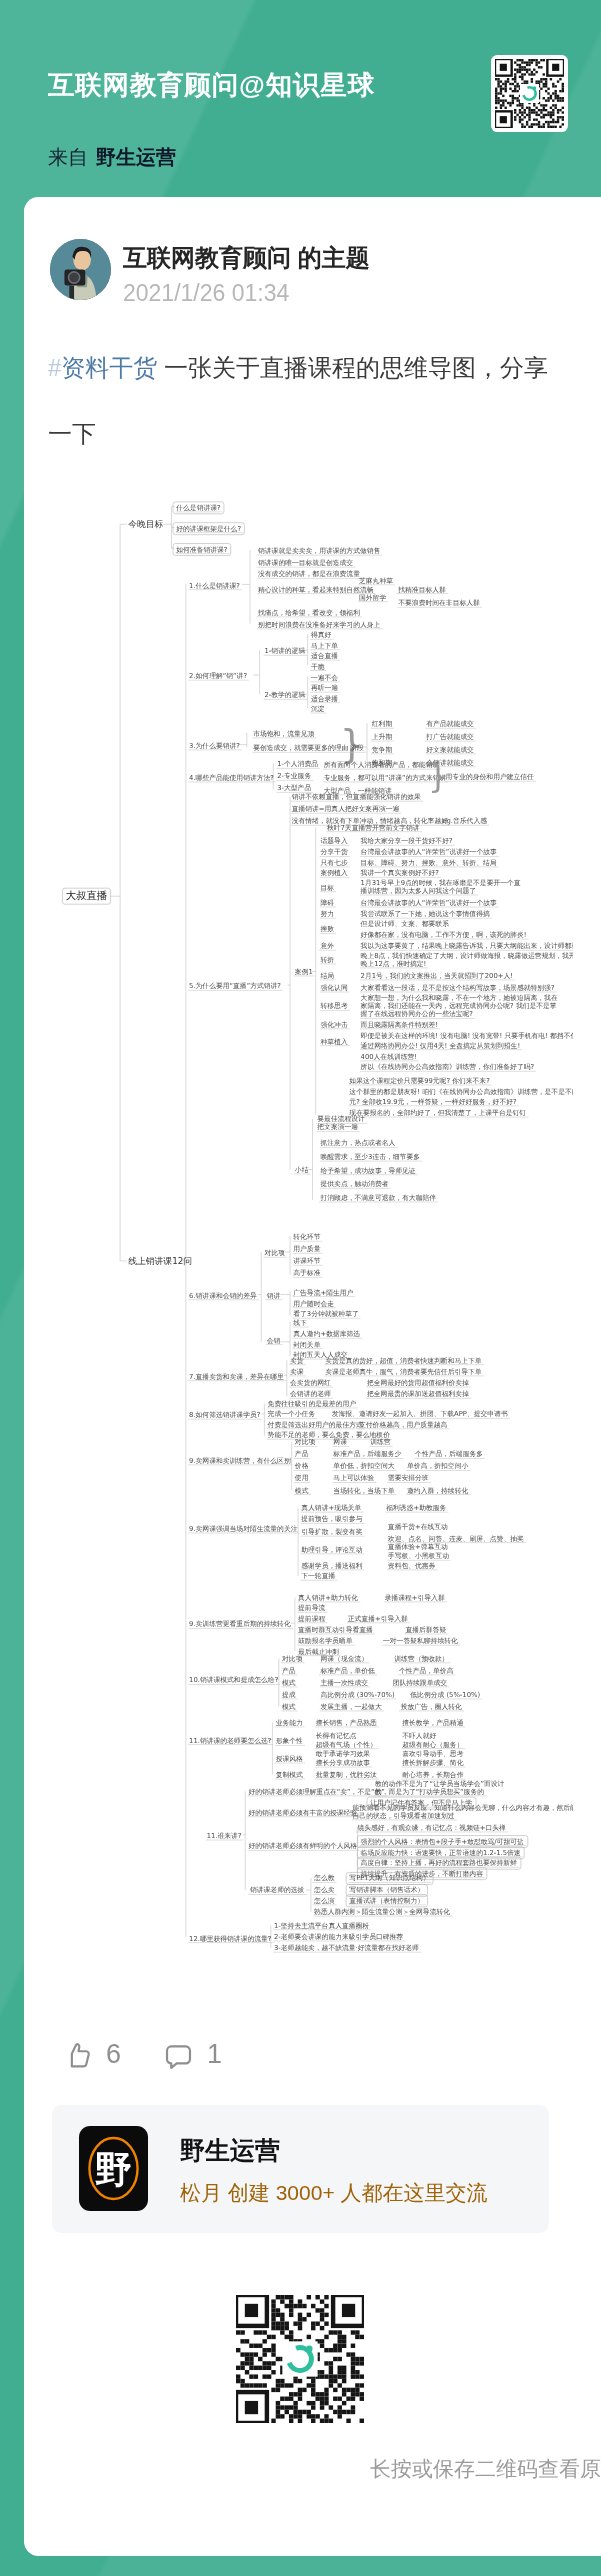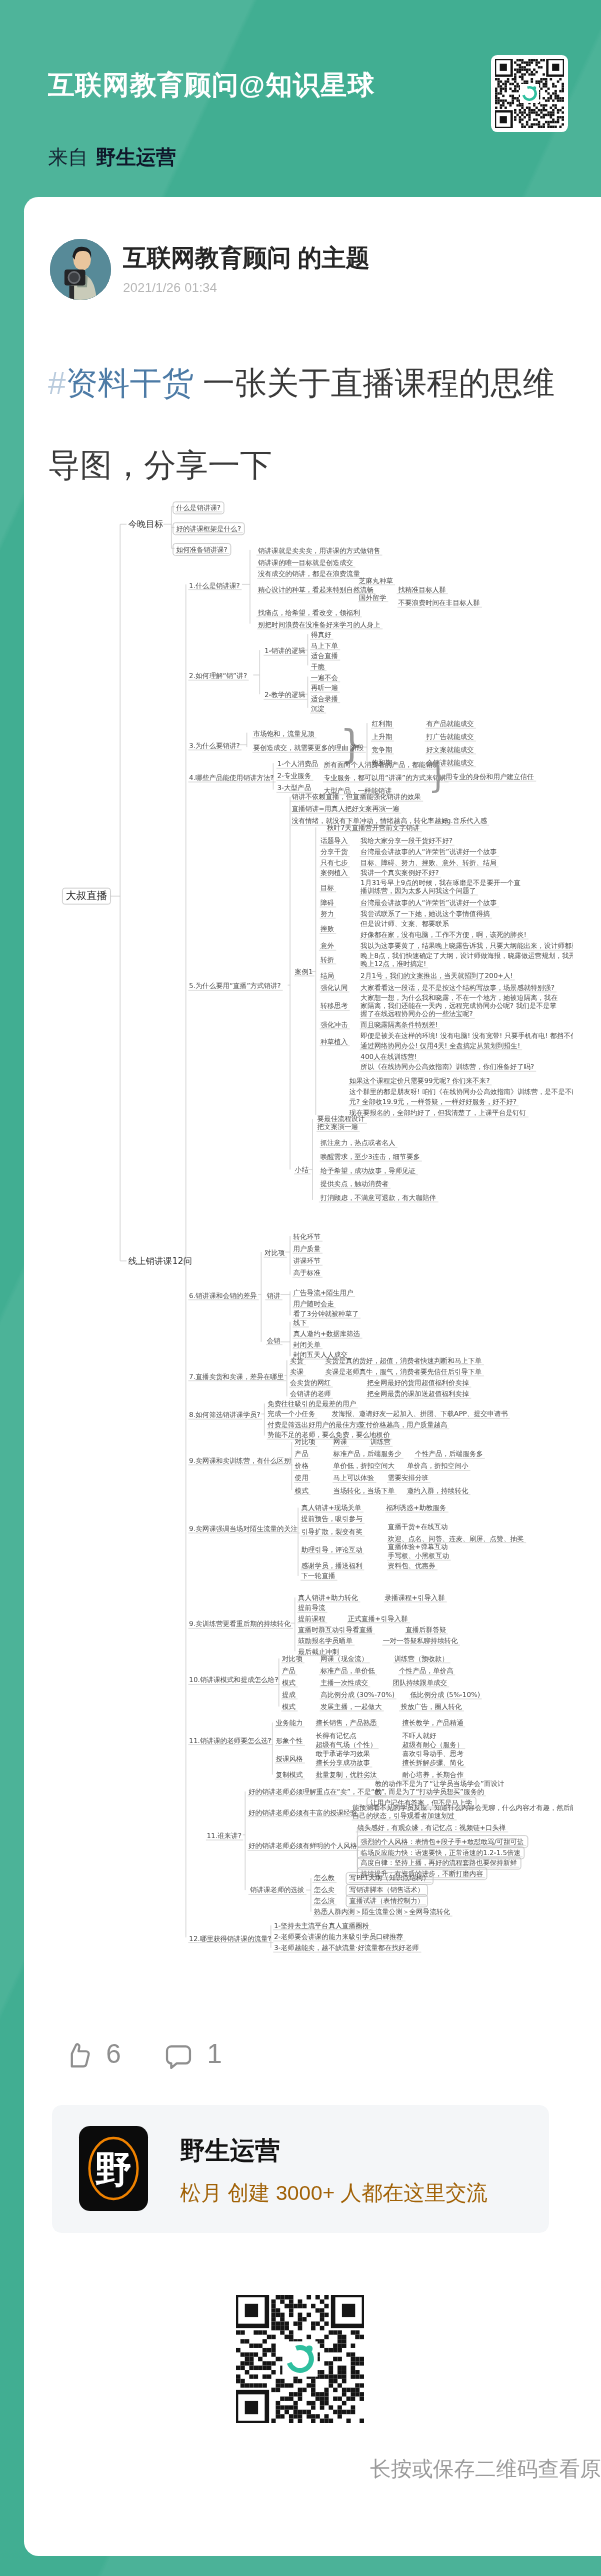--- a/index.html
+++ b/index.html
@@ -10,22 +10,22 @@
       linear-gradient(115deg, rgba(255,255,255,.07) 14%, rgba(255,255,255,0) 14.3%, rgba(255,255,255,0) 34%, rgba(255,255,255,.06) 34.3%, rgba(255,255,255,.06) 52%, rgba(255,255,255,0) 52.3%, rgba(255,255,255,0) 72%, rgba(255,255,255,.05) 72.3%),
       #41ae92;
   }
   .hdr-title{position:absolute;left:48px;top:67px;font-size:26.5px;font-weight:bold;color:#ffffff;letter-spacing:0.8px;text-align:right;}
   .hdr-sub{position:absolute;left:48px;top:144px;font-size:20px;color:#0f172a;}
   .hdr-sub .pfx{opacity:.92;margin-right:8px;}
   .hdr-qr{position:absolute;left:491px;top:55px;width:77px;height:77px;background:#fff;border-radius:6.4px;padding:4px;box-sizing:border-box;}
   .card{position:absolute;left:24px;top:197px;width:598px;height:2359px;background:#ffffff;border-radius:14.4px;}
   .avatar{position:absolute;left:26px;top:42px;width:61px;height:61px;border-radius:50%;overflow:hidden;background:#57808f;}
   .author{position:absolute;left:99px;top:45px;font-size:24px;font-weight:bold;color:#262626;}
-  .time{position:absolute;left:99px;top:83px;font-size:13px;color:#b7b7b7;text-align:center;}
-  .post-text{position:absolute;left:24px;top:145px;width:510px;font-size:32px;line-height:82px;color:#3a3a3a;}
+  .time{position:absolute;left:99px;top:83px;font-size:23px;color:#b7b7b7;text-align:center;}
+  .post-text{position:absolute;left:24px;top:138px;width:510px;font-size:24px;line-height:66px;color:#3a3a3a;}
   .post-text .hash{color:#b9cbdd;}
   .post-text .tag{color:#4d7ba6;}
   .mindmap{position:absolute;left:20px;top:273px;width:529px;height:1500px;}
   .eng-row{position:absolute;left:0;top:1836px;width:100%;height:48px;}
   .eng-ic{position:absolute;top:8px;width:29px;height:29px;}
   .eng-n{position:absolute;top:6.4px;font-size:27px;color:#8f8f8f;}
   .grp{position:absolute;left:28px;top:1908px;width:497px;height:128px;background:#f4f6f8;border-radius:9.6px;}
   .grp-logo{position:absolute;left:26.5px;top:21px;width:69px;height:85px;background:#0b0b0b;border-radius:11.2px;}
   .grp-name{position:absolute;left:128px;top:29px;font-size:25px;font-weight:bold;color:#141414;}
   .grp-desc{position:absolute;left:128px;top:74px;font-size:21px;color:#a16207;}

